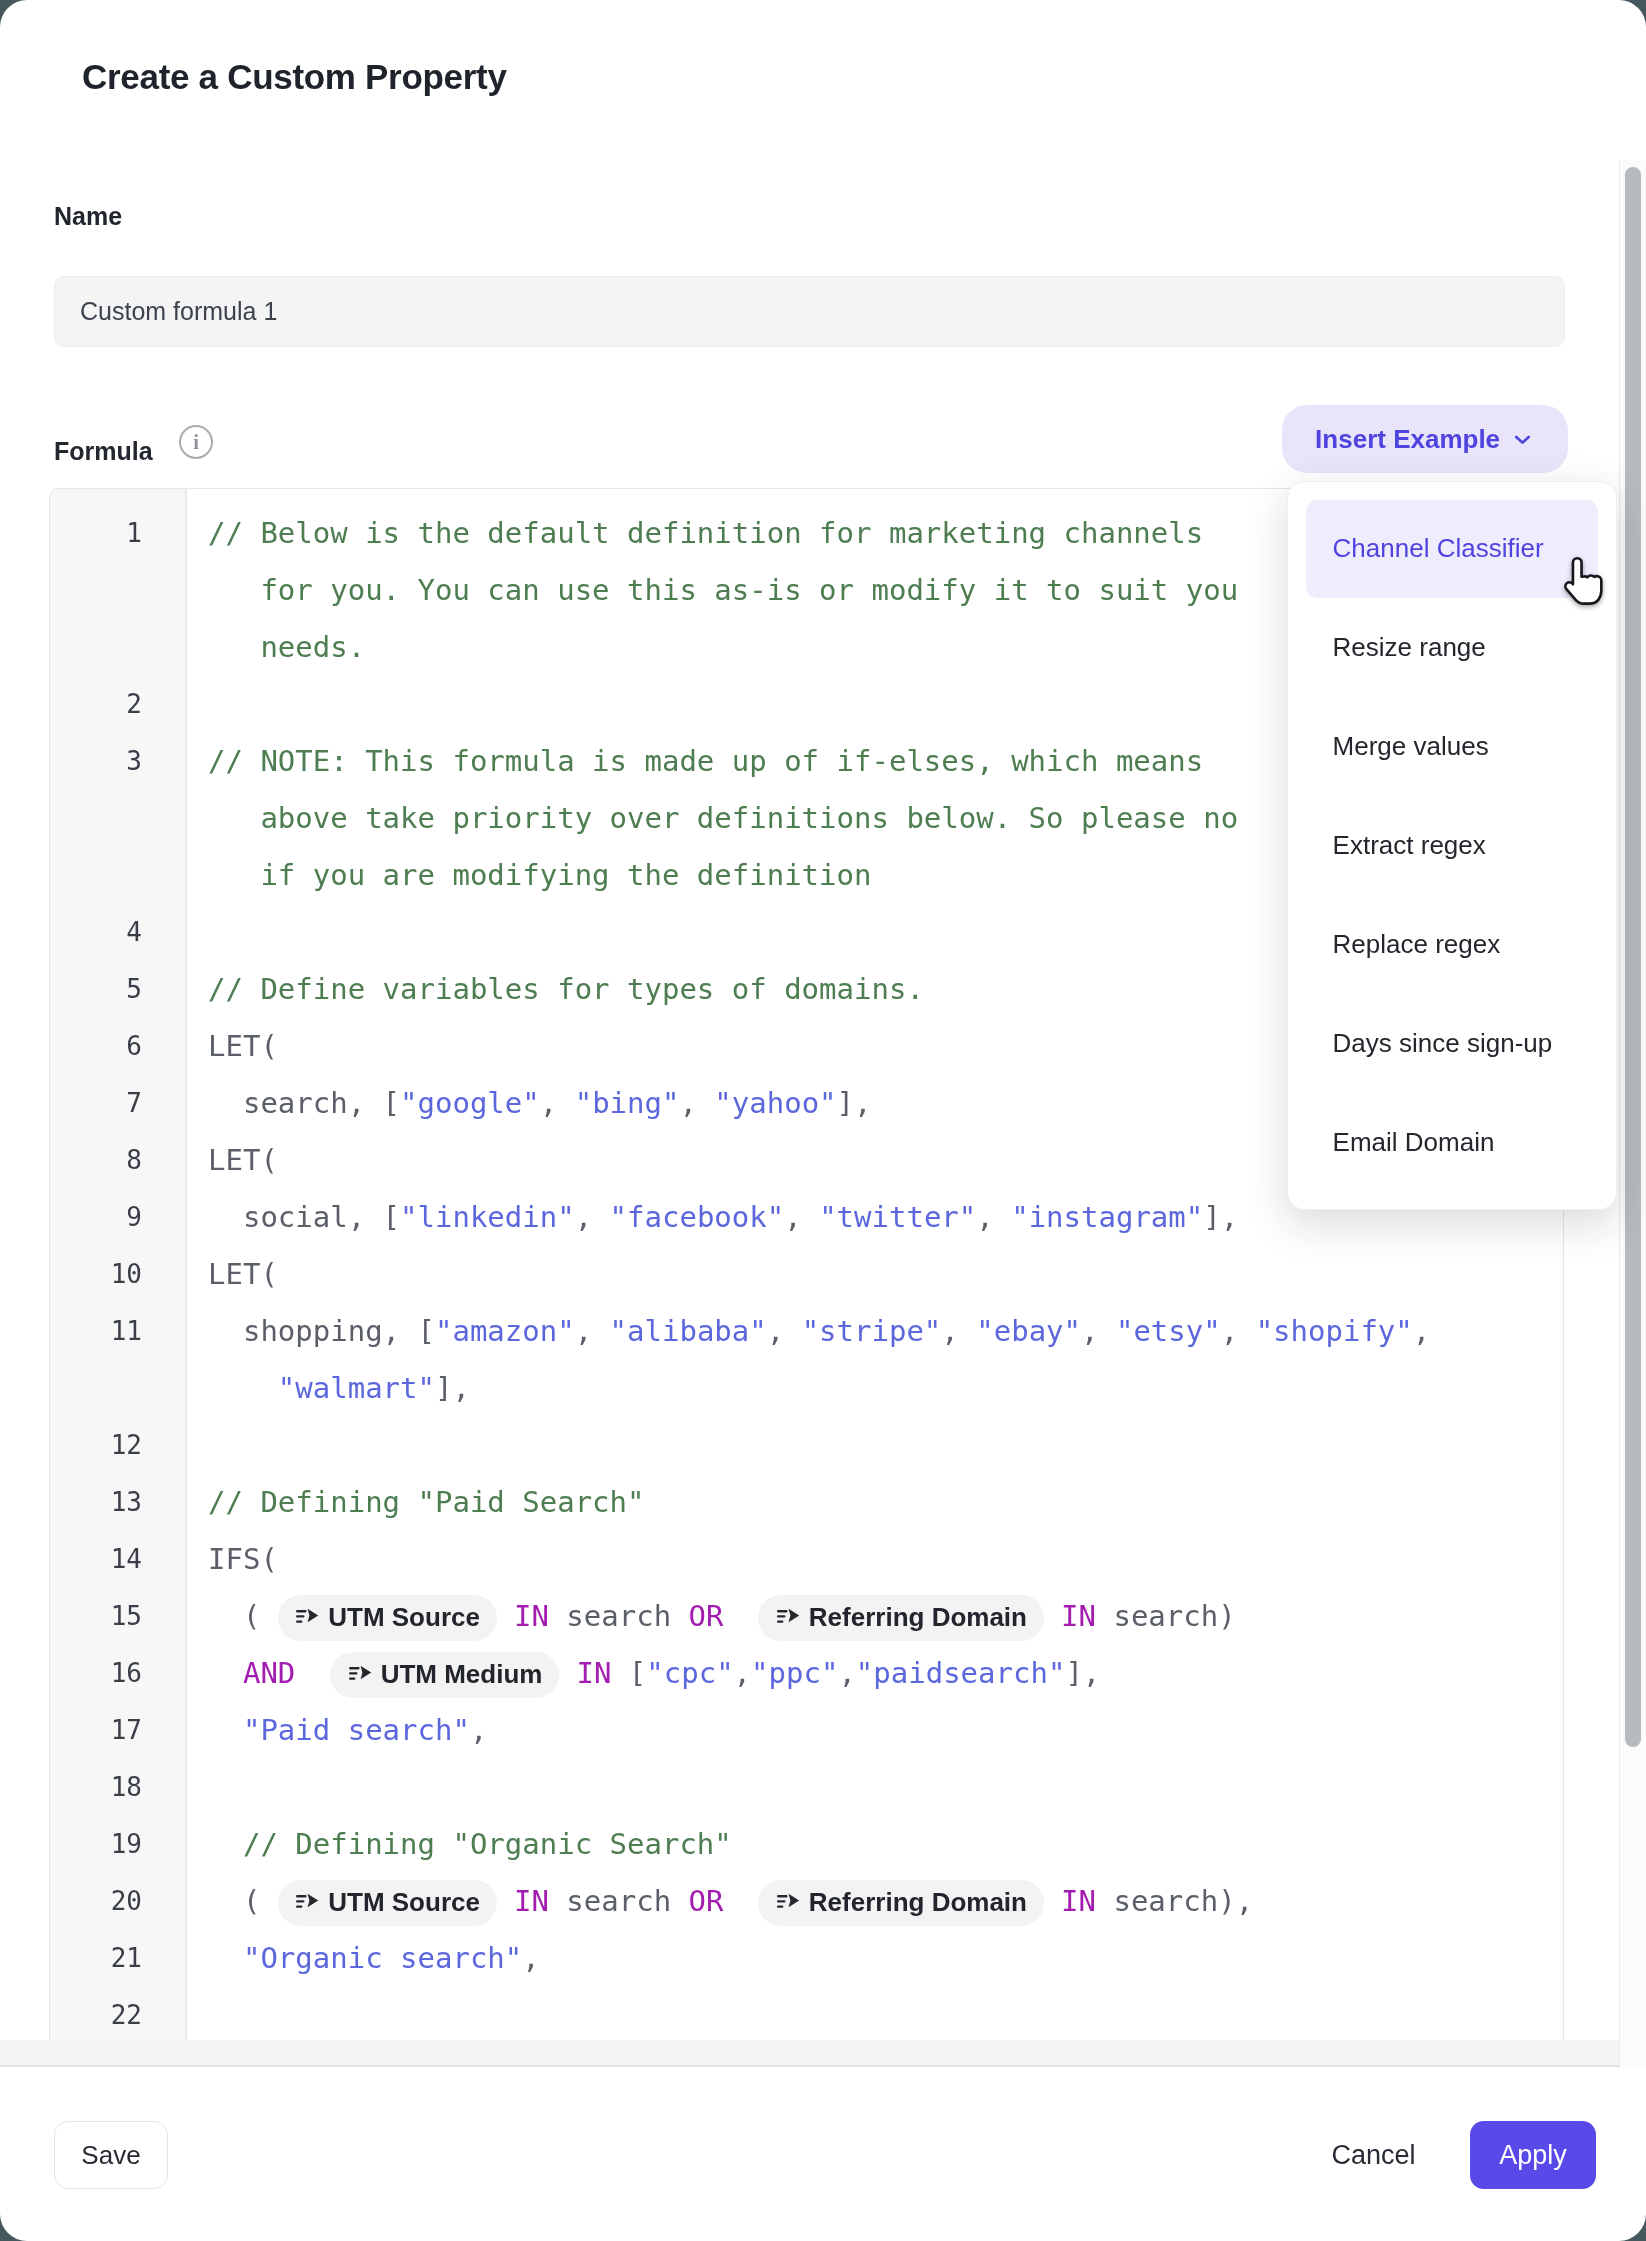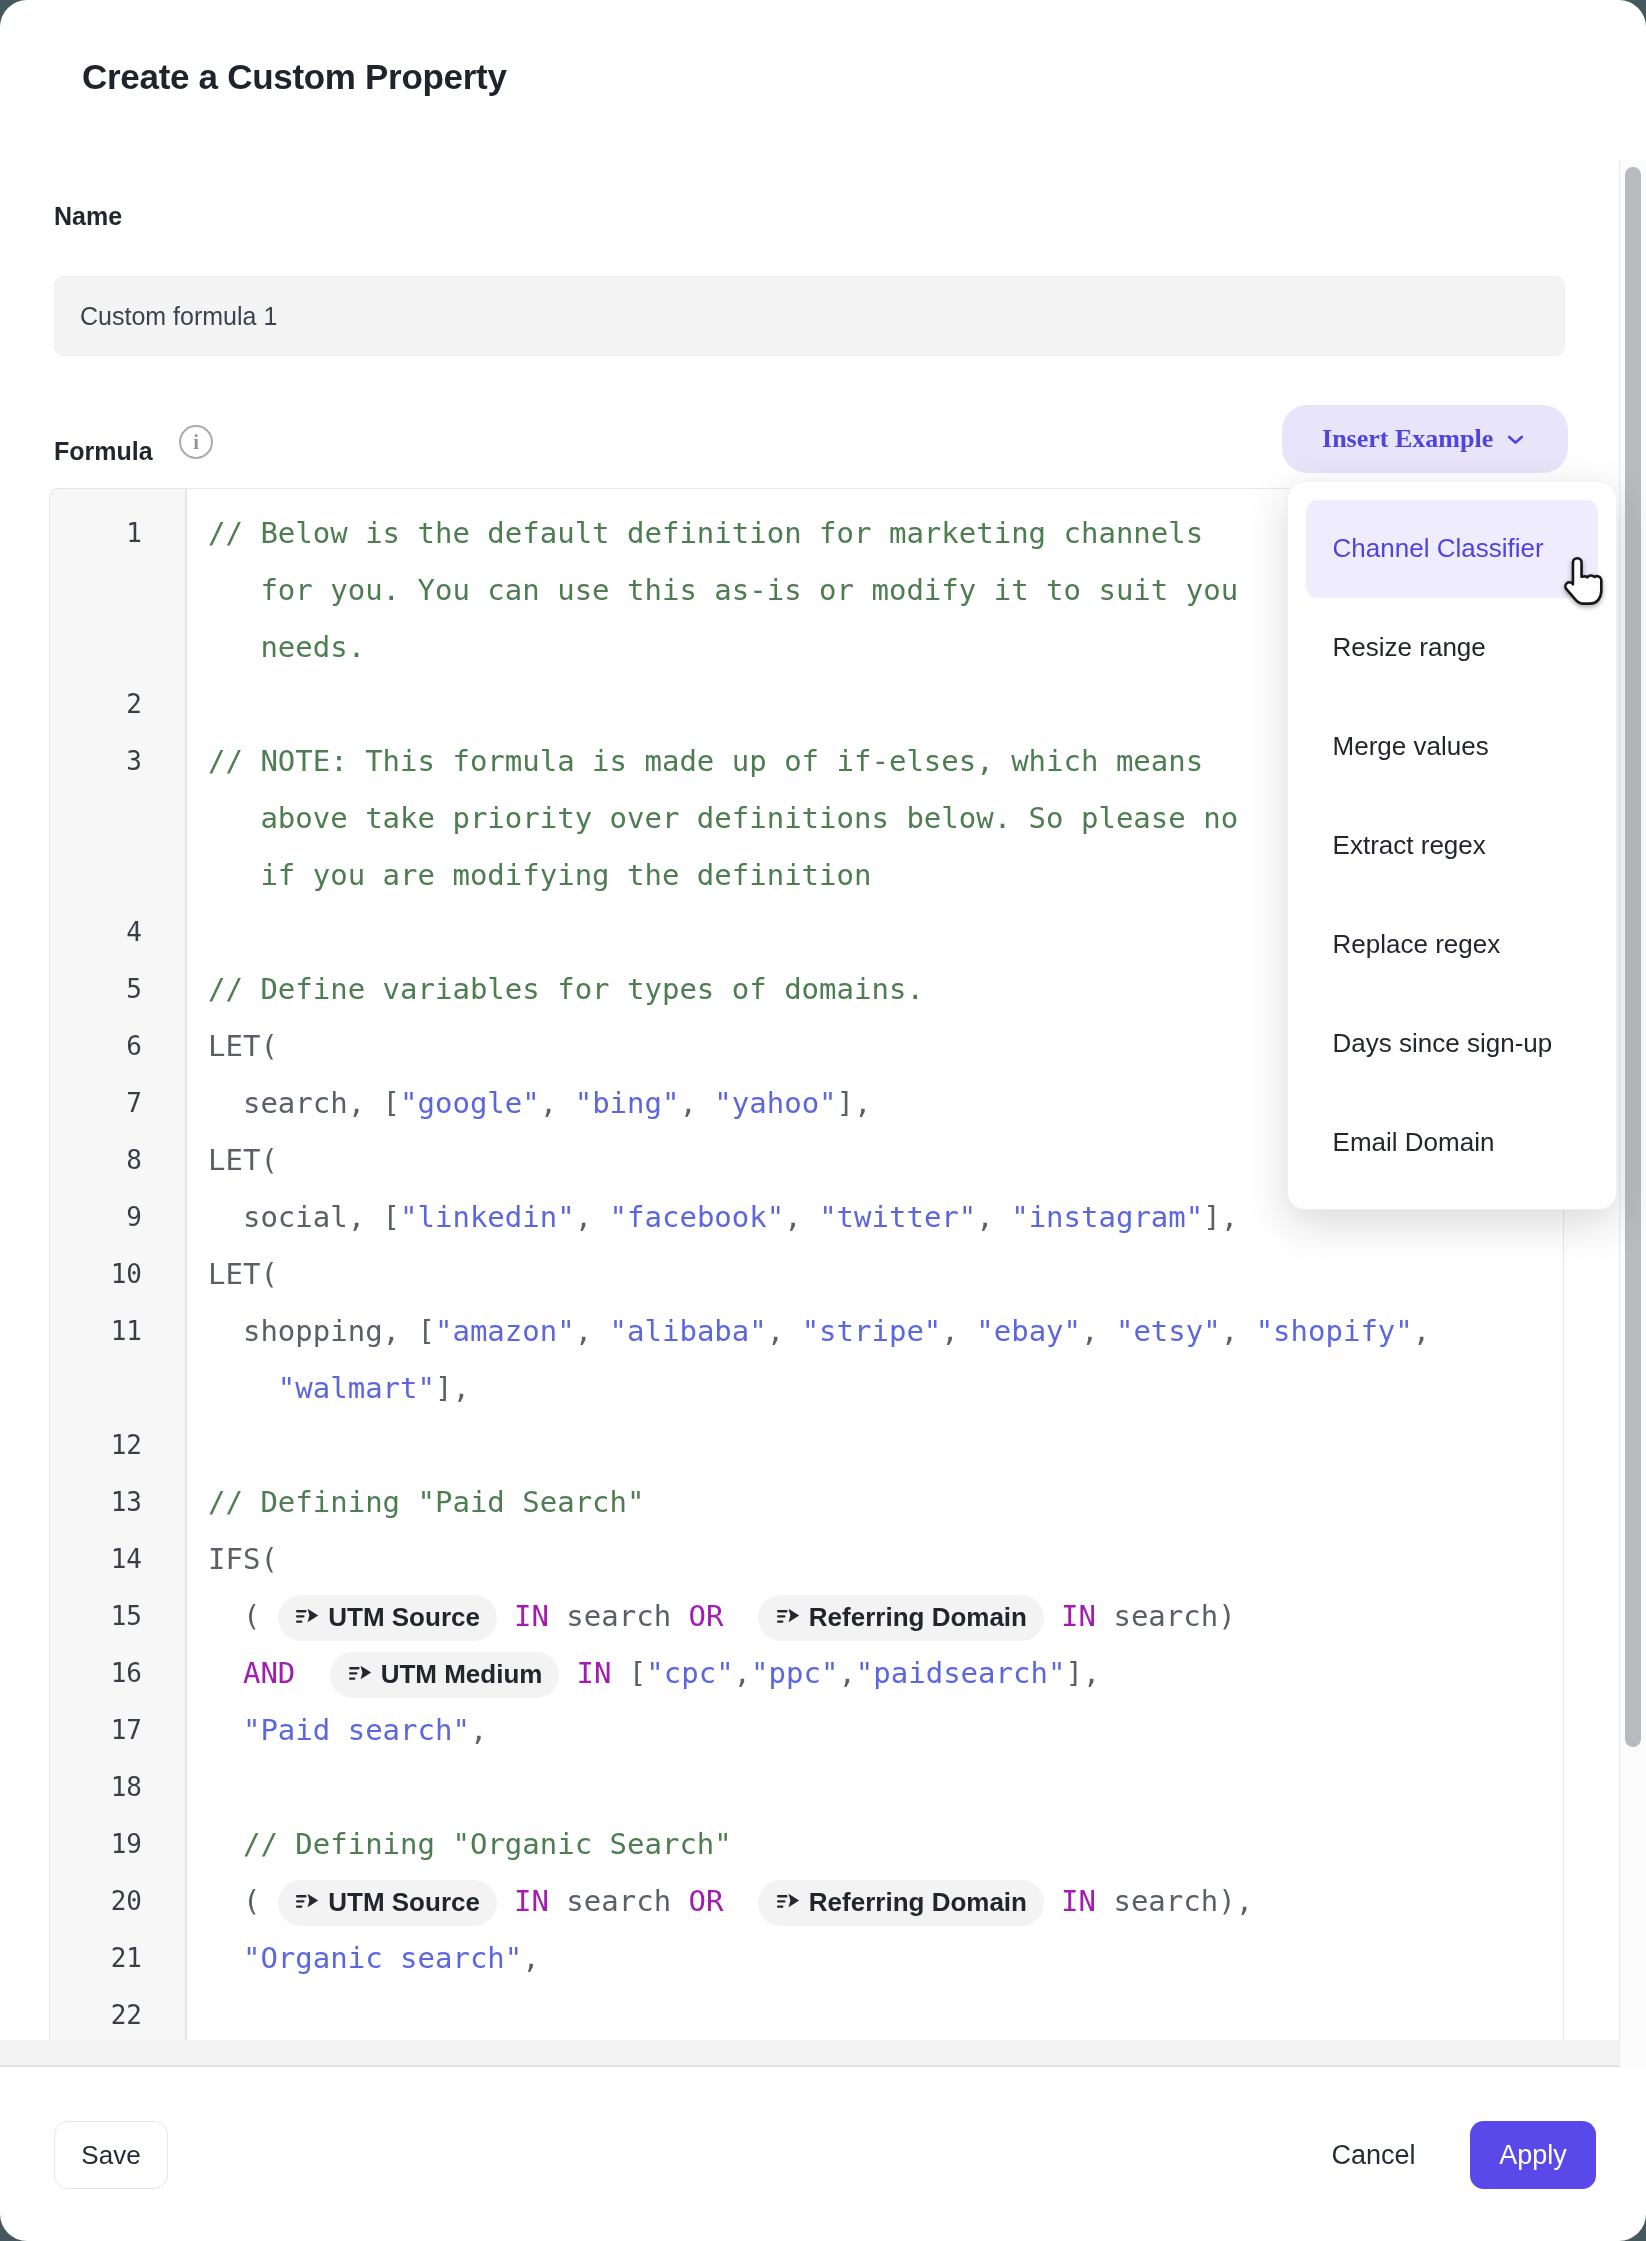--- a/index.html
+++ b/index.html
@@ -3,26 +3,26 @@
 <meta charset="utf-8">
 <style>
   html,body{margin:0;padding:0;}
   body{background:#45585E;font-family:"Liberation Sans",sans-serif;}
   .stage{position:relative;width:1646px;height:2241px;overflow:hidden;}
   .modal{position:absolute;inset:0;background:#ffffff;border-radius:27px;overflow:hidden;}
 
   .title{position:absolute;left:54px;top:57px;font-size:35px;font-weight:700;color:#1F242C;letter-spacing:-0.3px;margin-left:28px;}
 
   .name-label{position:absolute;left:54px;top:202px;font-size:25px;font-weight:600;color:#22262E;}
-  .name-input{position:absolute;left:54px;top:276px;width:1511px;height:80px;background:#F4F4F5;border:1px solid #EDEDEF;border-radius:9.8px;font-size:25px;color:#3C434E;padding:0 25px;box-sizing:border-box;font-family:"Liberation Sans",sans-serif;outline:none;}
+  .name-input{position:absolute;left:54px;top:276px;width:1511px;height:71px;background:#F4F4F5;border:1px solid #EDEDEF;border-radius:9.8px;font-size:25px;color:#3C434E;padding:0 25px;box-sizing:border-box;font-family:"Liberation Sans",sans-serif;outline:none;}
 
   .formula-label{position:absolute;left:54px;top:437px;font-size:25px;font-weight:700;color:#22262E;}
   .info-icon{position:absolute;left:179px;top:425px;width:34px;height:34px;border:2.4px solid #A7ABB2;border-radius:50%;color:#8F949B;display:flex;align-items:center;justify-content:center;font-family:"Liberation Serif",serif;font-size:20.5px;font-weight:600;box-sizing:border-box;cursor:pointer;}
 
-  .insert-btn{position:absolute;left:1282px;top:405px;width:286px;height:68px;border-radius:25px;background:#E8E5FB;color:#5044DF;font-size:26px;font-weight:600;display:flex;align-items:center;justify-content:center;gap:9.8px;border:none;cursor:pointer;font-family:Liberation Serif, serif;z-index:2;}
+  .insert-btn{position:absolute;left:1282px;top:405px;width:286px;height:68px;border-radius:25px;background:#E8E5FB;color:#5044DF;font-size:26px;font-weight:600;display:flex;align-items:center;justify-content:center;gap:9.8px;border:none;cursor:pointer;font-family:Liberation Sans, sans-serif;z-index:2;}
 
   
   .editor{position:absolute;left:49px;top:488px;width:1515px;height:1553px;border:1.5px solid #E7E7E9;border-bottom:none;border-radius:9.8px 9.8px 0 0;overflow:hidden;box-sizing:border-box;background:linear-gradient(90deg,#F7F7F8 0 135px,#ffffff 135px);padding-top:15.6px;cursor:text;}
   .editor::after{content:"";position:absolute;left:135px;top:0;bottom:0;width:1.5px;background:#E7E7E9;}
   .code-row{display:flex;height:57px;}
   .gutter-cell{flex:0 0 135px;text-align:right;padding-right:43px;box-sizing:border-box;font-family:"DejaVu Sans Mono",monospace;font-size:26px;color:#3A3F47;line-height:57px;}
   .code-cell{flex:1;white-space:pre;font-family:"DejaVu Sans Mono",monospace;font-size:29px;line-height:57px;padding-left:23px;color:#5A5F68;}
   .tok-c{color:#4E7D51;}
   .tok-s{color:#5C67DE;}
   .tok-k{color:#A21CAF;}

